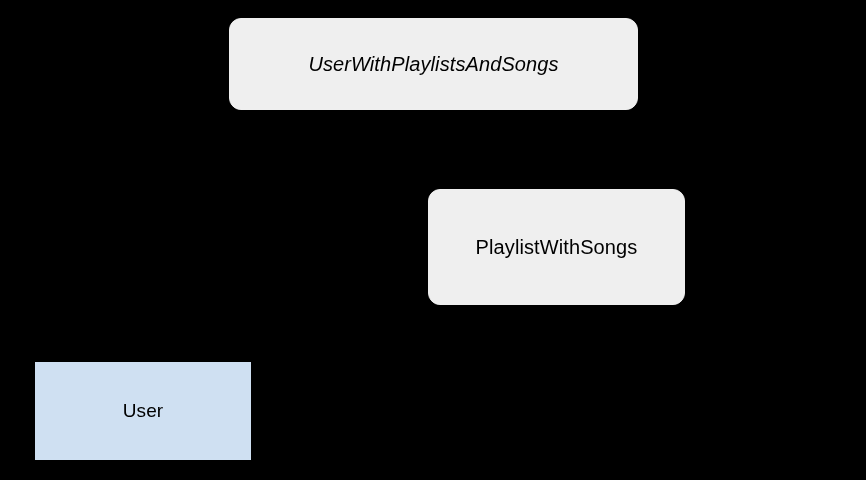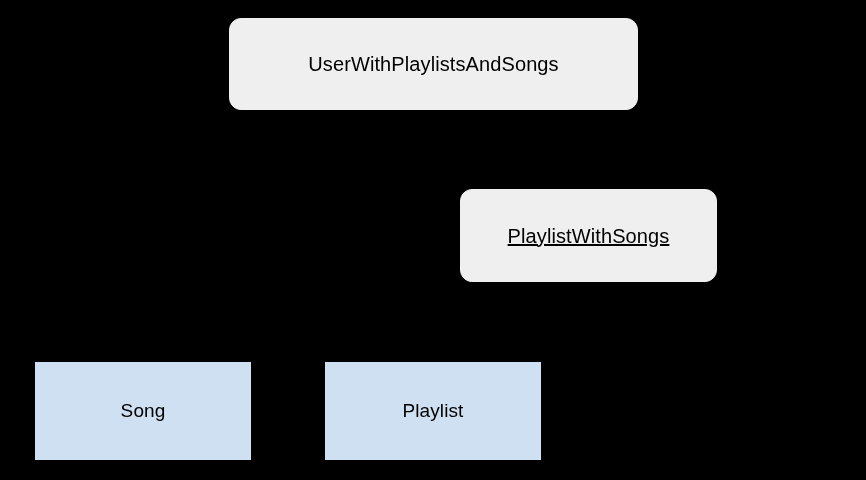--- a/index.html
+++ b/index.html
@@ -50,24 +50,24 @@
     letter-spacing: 0.1px;
   }
   .node-label {
     display: block;
     padding: 0 10px;
     white-space: nowrap;
   }
 
   
   #node-user-with-playlists-and-songs {
-    left: 229px; top: 18px; width: 409px; height: 92px;
+    left: 229px; top: 18px; width: 409px; height: 92px; font-style: italic;
   }
   #node-playlist-with-songs {
-    left: 460px; top: 189px; width: 257px; height: 93px; text-decoration: underline;
+    left: 428px; top: 189px; width: 257px; height: 116px;
   }
   #node-user {
     left: 35px; top: 362px; width: 216px; height: 98px;
   }
   #node-playlist {
     left: 325px; top: 362px; width: 216px; height: 98px;
   }
   #node-song {
     left: 615px; top: 362px; width: 216px; height: 98px;
   }
@@ -87,21 +87,18 @@
 
   <div class="node node-rounded" id="node-user-with-playlists-and-songs">
     <span class="node-label">UserWithPlaylistsAndSongs</span>
   </div>
 
   <div class="node node-rounded" id="node-playlist-with-songs">
     <span class="node-label">PlaylistWithSongs</span>
   </div>
 
   <div class="node node-entity" id="node-user">
-    <span class="node-label">Song</span>
+    <span class="node-label">User</span>
   </div>
 
-  <div class="node node-entity" id="node-playlist">
-    <span class="node-label">Playlist</span>
-  </div>
 
 
 </div>
 
 </body></html>

